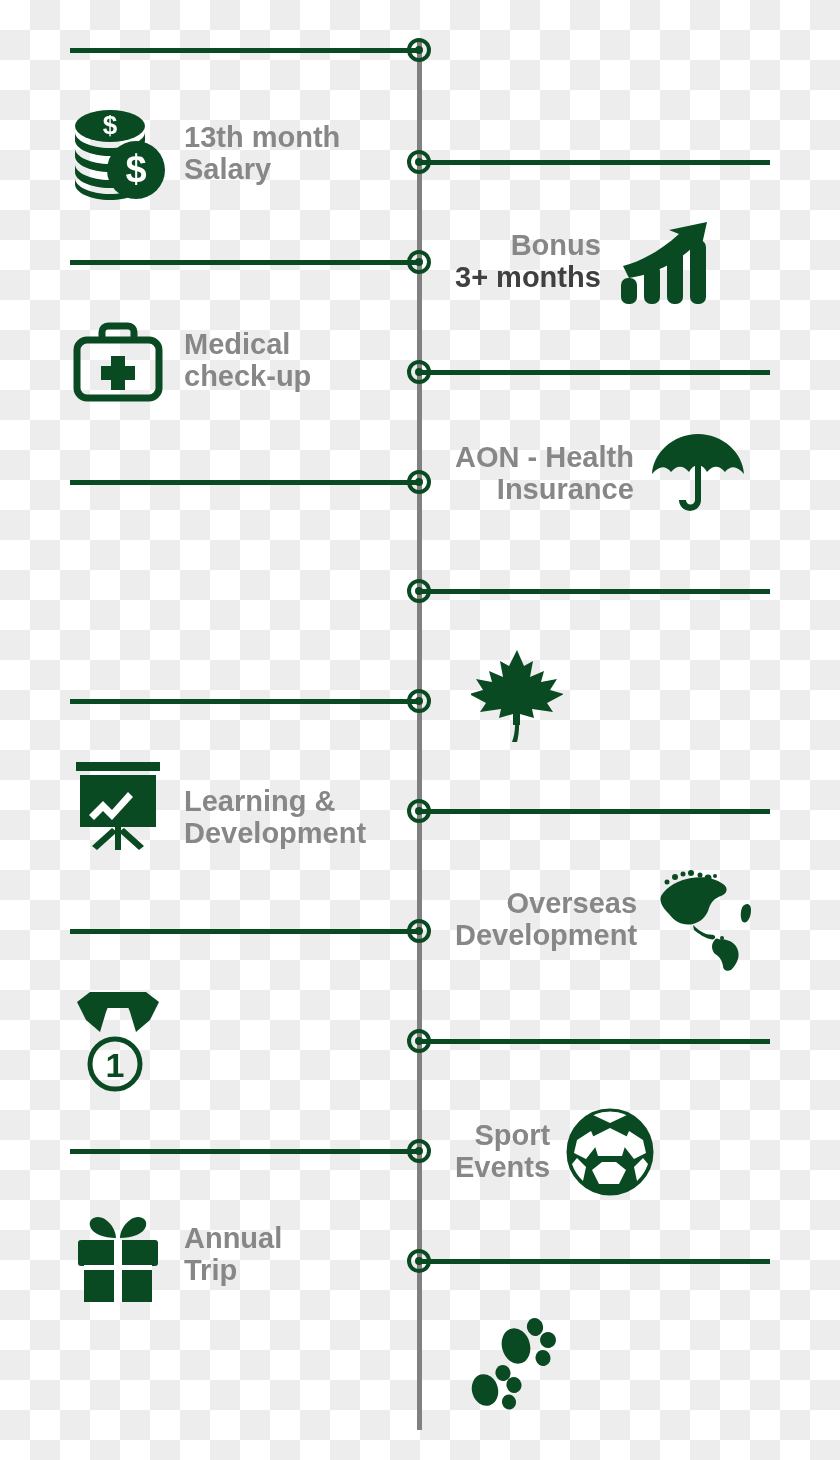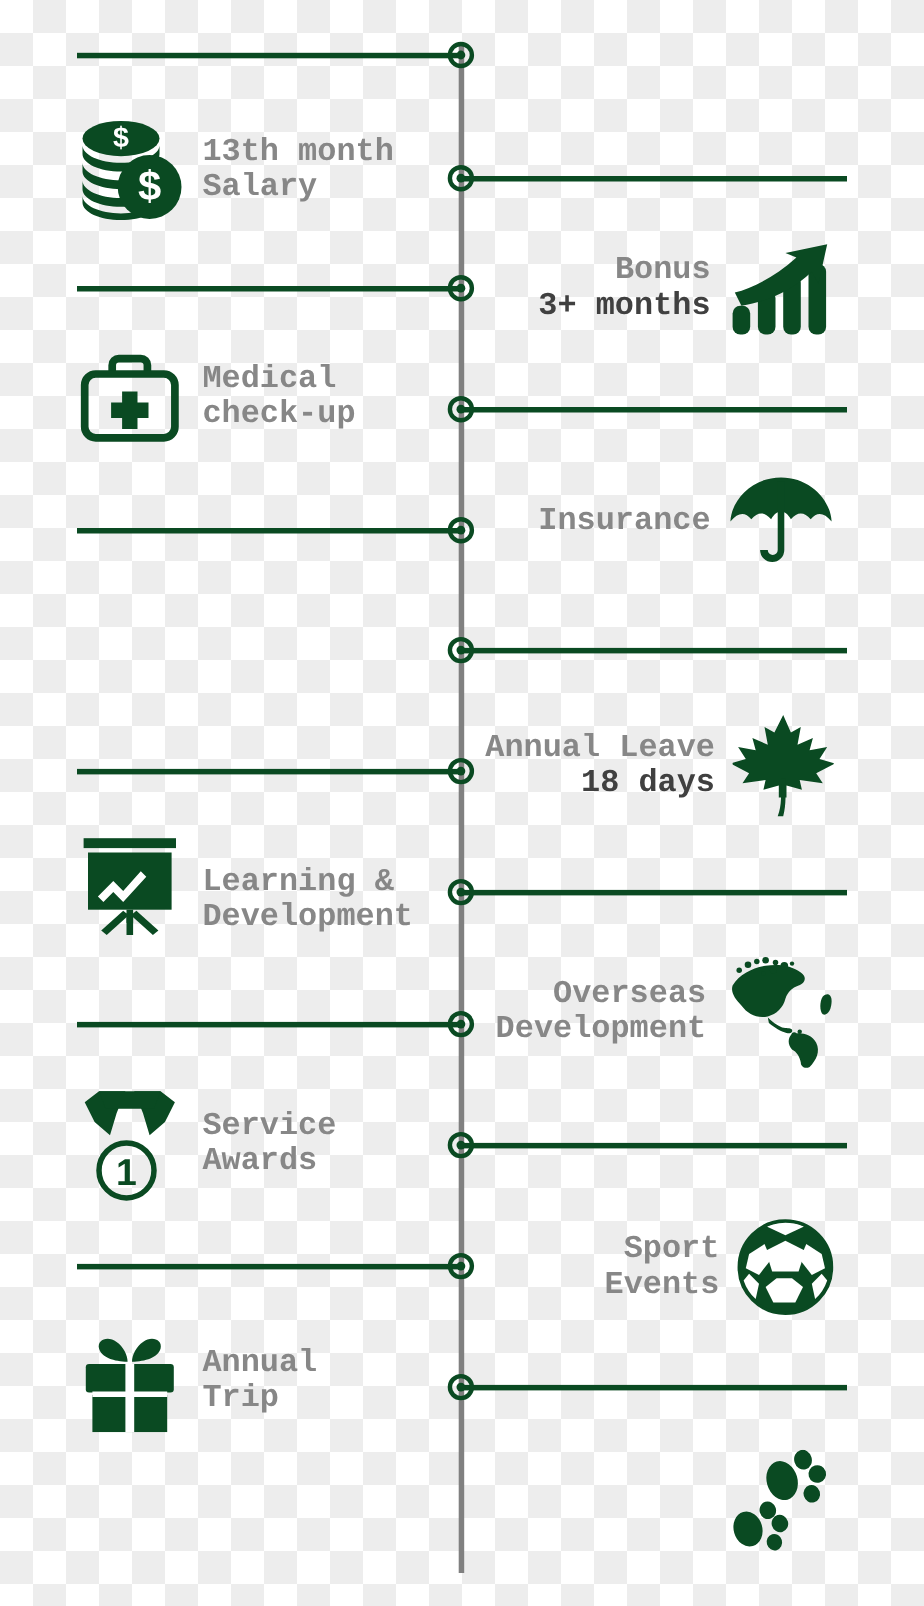--- a/index.html
+++ b/index.html
@@ -71,40 +71,39 @@
     display: flex;
     align-items: center;
   }
   .entry.left {
     left: 70px;
     width: 340px;
     flex-direction: row;
     justify-content: flex-start;
   }
   .entry.right {
-    left: 428px;
+    left: 455px;
     width: 330px;
     flex-direction: row;
-    justify-content: flex-end;
+    justify-content: flex-start;
   }
 
   .entry-icon {
     flex: 0 0 auto;
     display: flex;
     align-items: center;
     justify-content: center;
   }
   .entry.left .entry-icon  { margin-right: 18px; }
   .entry.right .entry-icon { margin-left: 16px; }
 
   .entry-text {
     display: flex;
     flex-direction: column;
     line-height: 1.1;
-    font-family: Liberation Mono, monospace;
   }
   .entry.left .entry-text  { align-items: flex-start; text-align: left; }
   .entry.right .entry-text { align-items: flex-end;  text-align: right; }
 
   .entry-label {
     font-size: 29px;
     font-weight: bold;
     color: #878787;
     white-space: nowrap;
   }
@@ -202,38 +201,35 @@
       </svg>
     </div>
     <div class="entry-text">
       <div class="entry-label">Medical</div>
       <div class="entry-label">check-up</div>
     </div>
   </div>
 
   <div class="entry right" style="top:428px;">
     <div class="entry-text">
+      <div class="entry-label">AON - Health</div>
       <div class="entry-label">Insurance</div>
     </div>
     <div class="entry-icon">
       <svg width="96" height="92" viewBox="0 0 96 92">
         <g fill="#0a4a22">
           <path d="M48 6 C22 6 3 26 2 46 c7-8 13-9 19-2 c6-7 12-7 18 0 c3-5 6-7 9-7 s6 2 9 7 c6-7 12-7 18 0 c6-7 12-6 19 2 C93 26 74 6 48 6 z"></path>
           <path d="M45 10 h6 v62 a11 11 0 0 1 -22 0 h7 a4 4 0 0 0 9 0 z"></path>
         </g>
       </svg>
     </div>
   </div>
 
 
   <div class="entry right" style="top:648px;">
-    <div class="entry-text">
-      <div class="entry-label">Annual Leave</div>
-      <div class="entry-value">18 days</div>
-    </div>
     <div class="entry-icon">
       <svg width="92" height="96" viewBox="0 0 92 96">
         <g fill="#0a4a22">
           <path d="M46 2 l7 16 l9 -5 l-3 16 l14 -6 l-3 11 l16 -3 l-7 11 l14 4 l-17 9 l6 9 l-21 -3 l2 9 l-14 -4 l0 11 l-7 0 l0 -11 l-14 4 l2 -9 l-21 3 l6 -9 l-17 -9 l14 -4 l-7 -11 l16 3 l-3 -11 l14 6 l-3 -16 l9 5 z"></path>
           <path d="M44 60 c0 14 1 24 -3 34 h5 c3 -11 2 -21 2 -34 z"></path>
         </g>
       </svg>
     </div>
   </div>
 
@@ -296,24 +292,20 @@
         <g fill="#0a4a22">
           <path d="M20 4 h24 l-8 20 l-6 20 l-14 -12 l-9 -18 z"></path>
           <path d="M76 4 h-24 l8 20 l6 20 l14 -12 l9 -18 z"></path>
           <path d="M20 4 h56 l-6 16 h-44 z"></path>
         </g>
         <g fill="none" stroke="#0a4a22" stroke-width="5">
           <circle cx="45" cy="76" r="25"></circle>
         </g>
         <text x="45" y="89" font-family="'Liberation Sans',sans-serif" font-size="34" font-weight="bold" fill="#0a4a22" text-anchor="middle">1</text>
       </svg>
-    </div>
-    <div class="entry-text">
-      <div class="entry-label">Service</div>
-      <div class="entry-label">Awards</div>
     </div>
   </div>
 
   <div class="entry right" style="top:1108px;">
     <div class="entry-text">
       <div class="entry-label">Sport</div>
       <div class="entry-label">Events</div>
     </div>
     <div class="entry-icon">
       <svg width="88" height="88" viewBox="0 0 88 88">

